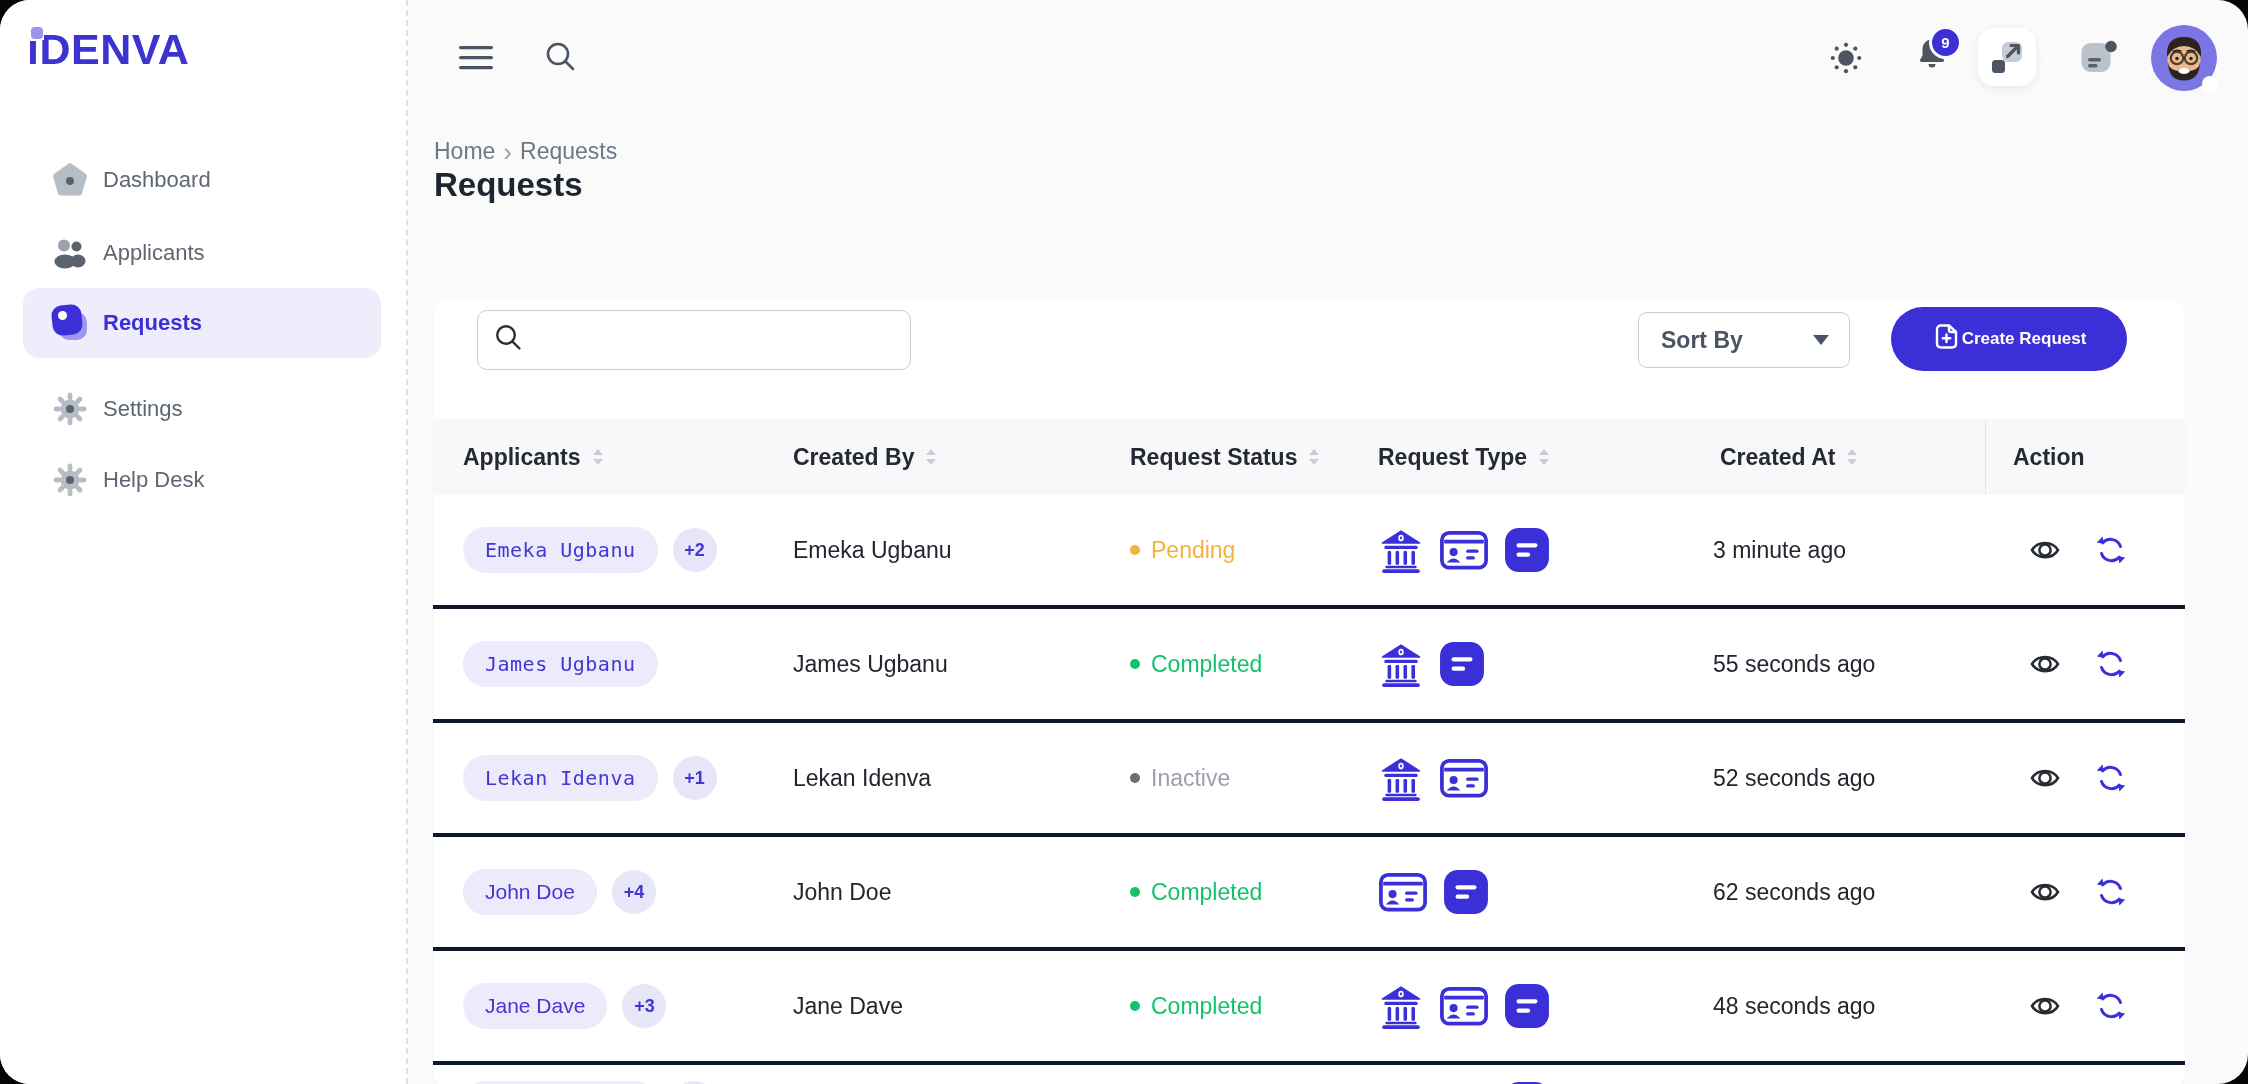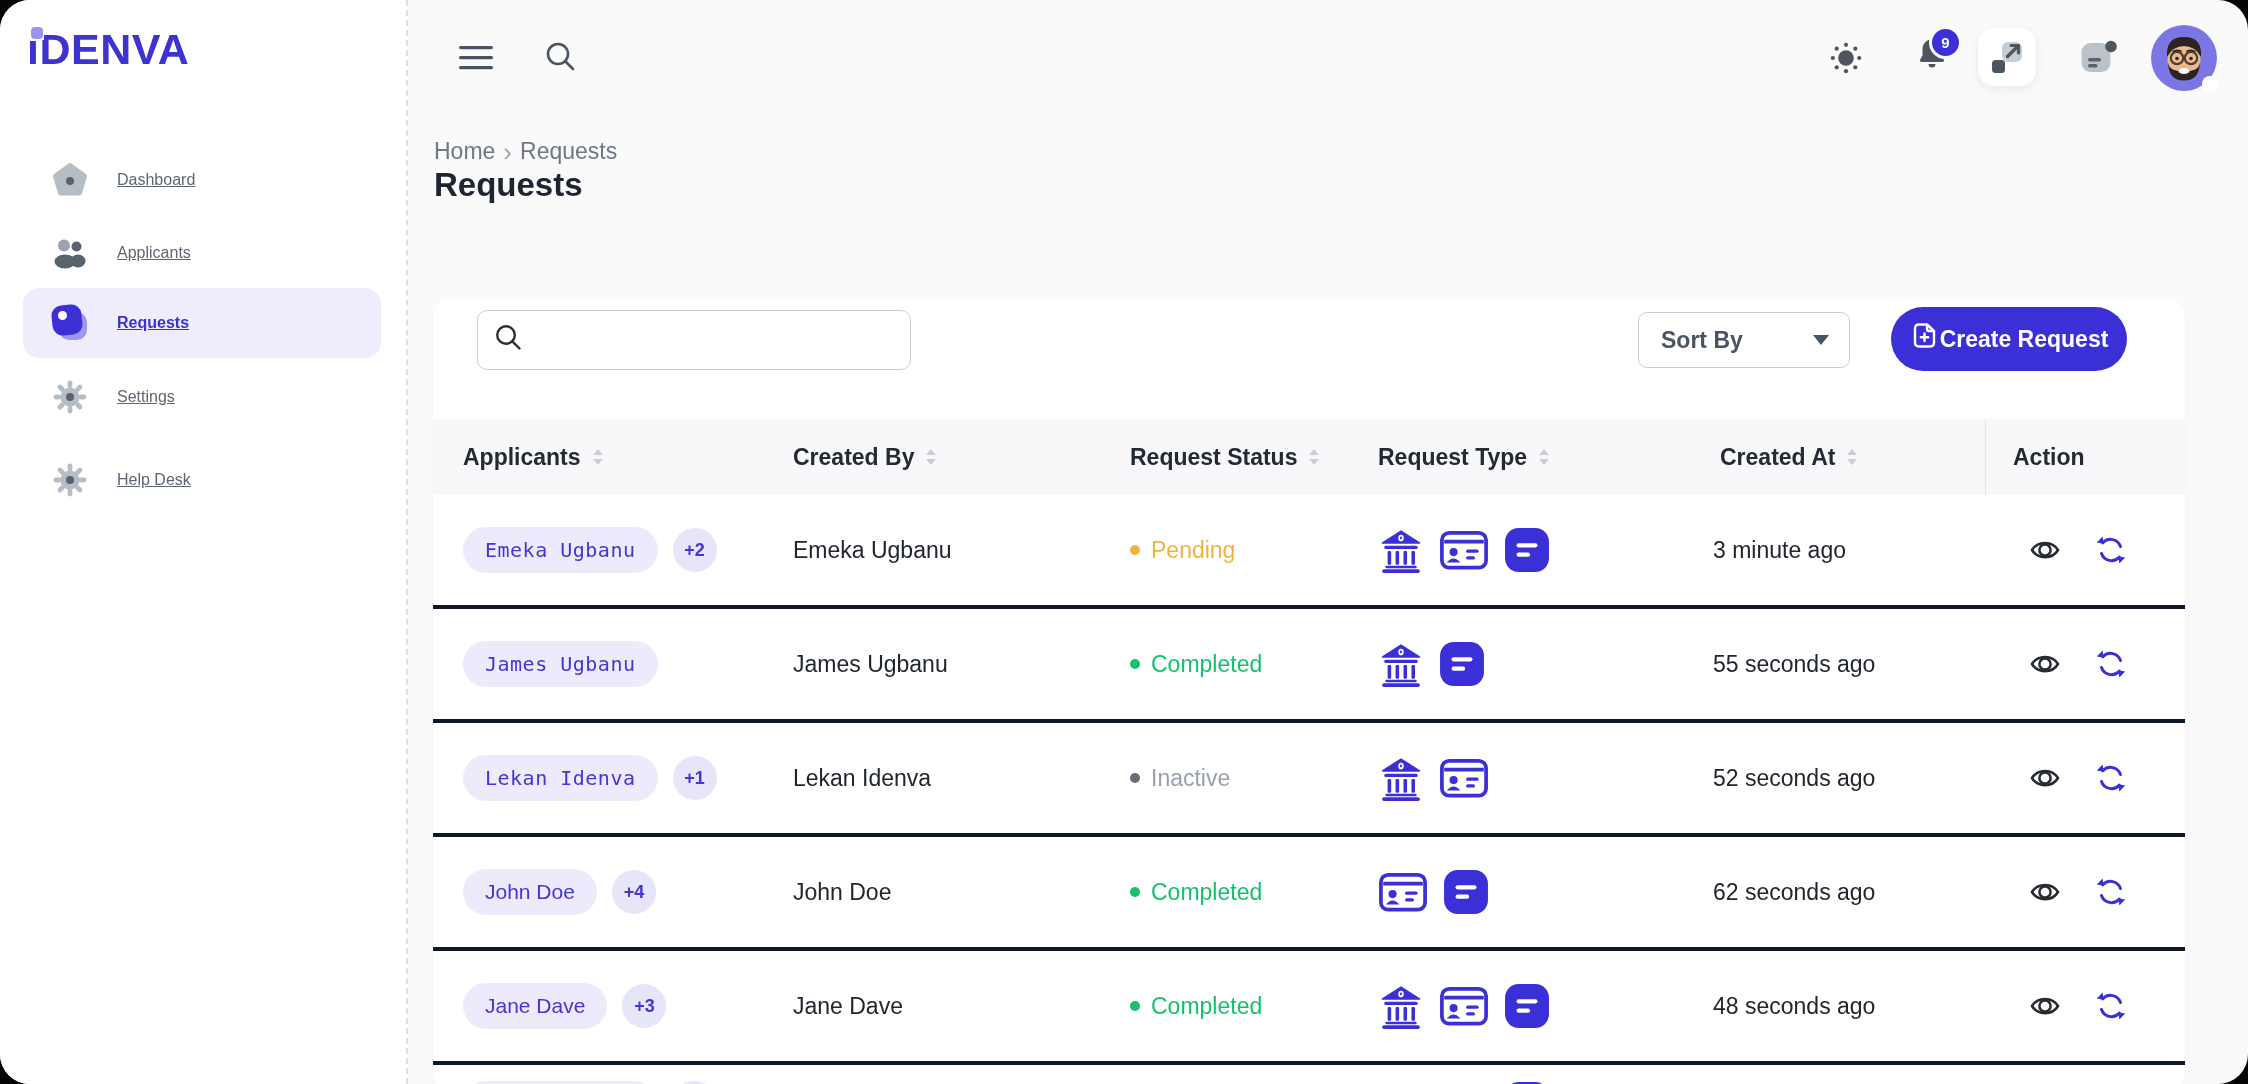--- a/index.html
+++ b/index.html
@@ -4,21 +4,21 @@
 <style>
   html,body{margin:0;padding:0;background:#050506;}
   body{width:2248px;height:1084px;overflow:hidden;font-family:"Liberation Sans",sans-serif;-webkit-font-smoothing:antialiased;}
   .window{position:relative;width:2248px;height:1084px;background:#FAFAFB;border-radius:30px;overflow:hidden;}
 
   
   .sidebar{position:absolute;left:0;top:0;bottom:0;width:406px;background:#FFFFFF;border-right:2px dashed #DCDFE5;}
   .logo{position:absolute;left:27px;top:28px;font-size:43px;font-weight:bold;color:#3D33D1;letter-spacing:.5px;line-height:1;}
   .logo .dot-cover{position:absolute;left:2px;top:-2px;width:15px;height:14px;background:#FFFFFF;}
   .logo .dot-new{position:absolute;left:4px;top:-1px;width:12px;height:12px;border-radius:4px;background:#9B94EC;}
-  .nav-item{position:absolute;left:23px;width:358px;height:58px;display:flex;align-items:center;gap:27px;padding-left:27px;box-sizing:border-box;border-radius:16px;color:#5E6673;font-size:16px;cursor:pointer;text-decoration:underline;}
+  .nav-item{position:absolute;left:23px;width:358px;height:58px;display:flex;align-items:center;gap:13px;padding-left:27px;box-sizing:border-box;border-radius:16px;color:#5E6673;font-size:22px;cursor:pointer;}
   .nav-item .nicon{width:40px;height:40px;display:flex;align-items:center;justify-content:center;flex:none;}
   .nav-item.active{background:#EFEDFC;color:#3B30D8;font-weight:bold;height:70px;}
   .req-icon{position:relative;width:40px;height:40px;}
   .req-icon .echo{position:absolute;left:9px;top:9px;width:28px;height:28px;border-radius:10px;background:#9E97F0;}
   .req-icon .main{position:absolute;left:2px;top:2px;width:30px;height:30px;border-radius:10px;background:#3B30D8;transform:rotate(-6deg);}
   .req-icon .dot{position:absolute;left:8px;top:8px;width:9px;height:9px;border-radius:50%;background:#FFFFFF;}
 
   
   .tb{position:absolute;display:flex;align-items:center;justify-content:center;cursor:pointer;}
   .expand-card{position:absolute;left:1978px;top:28px;width:58px;height:58px;border-radius:16px;background:#FFFFFF;box-shadow:0 3px 10px rgba(25,28,48,.07);display:flex;align-items:center;justify-content:center;cursor:pointer;}
@@ -33,21 +33,21 @@
   .breadcrumb .crumb{cursor:pointer;}
   .page-title{position:absolute;left:434px;top:166px;font-size:33px;font-weight:bold;color:#1E2531;}
 
   
   .card{position:absolute;left:433px;top:299px;width:1752px;height:790px;background:#FFFFFF;border-radius:16px;box-shadow:0 1px 3px rgba(20,22,40,.04);}
   .search-box{position:absolute;left:44px;top:11px;width:434px;height:60px;border:1.6px solid #C9CED6;border-radius:10px;background:#fff;display:flex;align-items:center;padding-left:15px;box-sizing:border-box;gap:12px;}
   .search-box input{border:none;outline:none;font-size:22px;flex:1;background:transparent;font-family:"Liberation Sans",sans-serif;color:#20252D;}
   .sort-box{position:absolute;left:1205px;top:13px;width:212px;height:56px;border:1.6px solid #C9CED6;border-radius:9px;background:#fff;display:flex;align-items:center;justify-content:space-between;padding:0 20px 0 22px;box-sizing:border-box;cursor:pointer;}
   .sort-box .lbl{font-size:23px;font-weight:bold;color:#4A5361;}
   .caret{width:0;height:0;border-left:8px solid transparent;border-right:8px solid transparent;border-top:10px solid #4A5361;}
-  .create-btn{position:absolute;left:1458px;top:8px;width:236px;height:64px;border-radius:32px;background:#3B30D8;color:#FFFFFF;display:flex;align-items:center;justify-content:center;font-size:23px;font-weight:bold;border:none;cursor:pointer;font-family:"Liberation Sans",sans-serif;}
+  .create-btn{position:absolute;left:1458px;top:8px;width:236px;height:64px;border-radius:32px;background:#3B30D8;color:#FFFFFF;display:flex;align-items:center;justify-content:center;font-size:17px;font-weight:bold;border:none;cursor:pointer;font-family:"Liberation Sans",sans-serif;}
 
   
   .thead{position:absolute;left:0;top:120px;width:100%;height:76px;background:#F8F8FA;}
   .th{position:absolute;top:0;height:76px;display:flex;align-items:center;gap:10px;font-size:23px;font-weight:bold;color:#242A33;cursor:pointer;}
   .th.plain{cursor:default;}
   .thead .vdiv{position:absolute;left:1552px;top:0;width:1px;height:76px;background:#E4E6EA;}
   .rows{position:absolute;left:0;top:196px;width:100%;bottom:0;overflow:hidden;}
   .row{position:relative;height:110px;border-bottom:4px solid #0f172a;}
   .cell{position:absolute;top:0;height:110px;display:flex;align-items:center;}
   .c-applicant{left:30px;width:320px;gap:15px;}
@@ -104,21 +104,21 @@
       <span class="nicon">
         <span class="req-icon">
             <span class="echo"></span>
             <span class="main"></span>
             <span class="dot"></span>
           </span>
       </span>
       <span>Requests</span>
     </div>
 
-    <div class="nav-item" style="top:368px">
+    <div class="nav-item" style="top:380px">
       <span class="nicon">
         <svg width="38" height="38" viewBox="0 0 38 38">
             <g fill="#B7BDC5">
               <rect x="16.6" y="2.5" width="4.8" height="8" rx="2.4"></rect>
               <rect x="16.6" y="2.5" width="4.8" height="8" rx="2.4" transform="rotate(45 19 19)"></rect>
               <rect x="16.6" y="2.5" width="4.8" height="8" rx="2.4" transform="rotate(90 19 19)"></rect>
               <rect x="16.6" y="2.5" width="4.8" height="8" rx="2.4" transform="rotate(135 19 19)"></rect>
               <rect x="16.6" y="2.5" width="4.8" height="8" rx="2.4" transform="rotate(180 19 19)"></rect>
               <rect x="16.6" y="2.5" width="4.8" height="8" rx="2.4" transform="rotate(225 19 19)"></rect>
               <rect x="16.6" y="2.5" width="4.8" height="8" rx="2.4" transform="rotate(270 19 19)"></rect>

